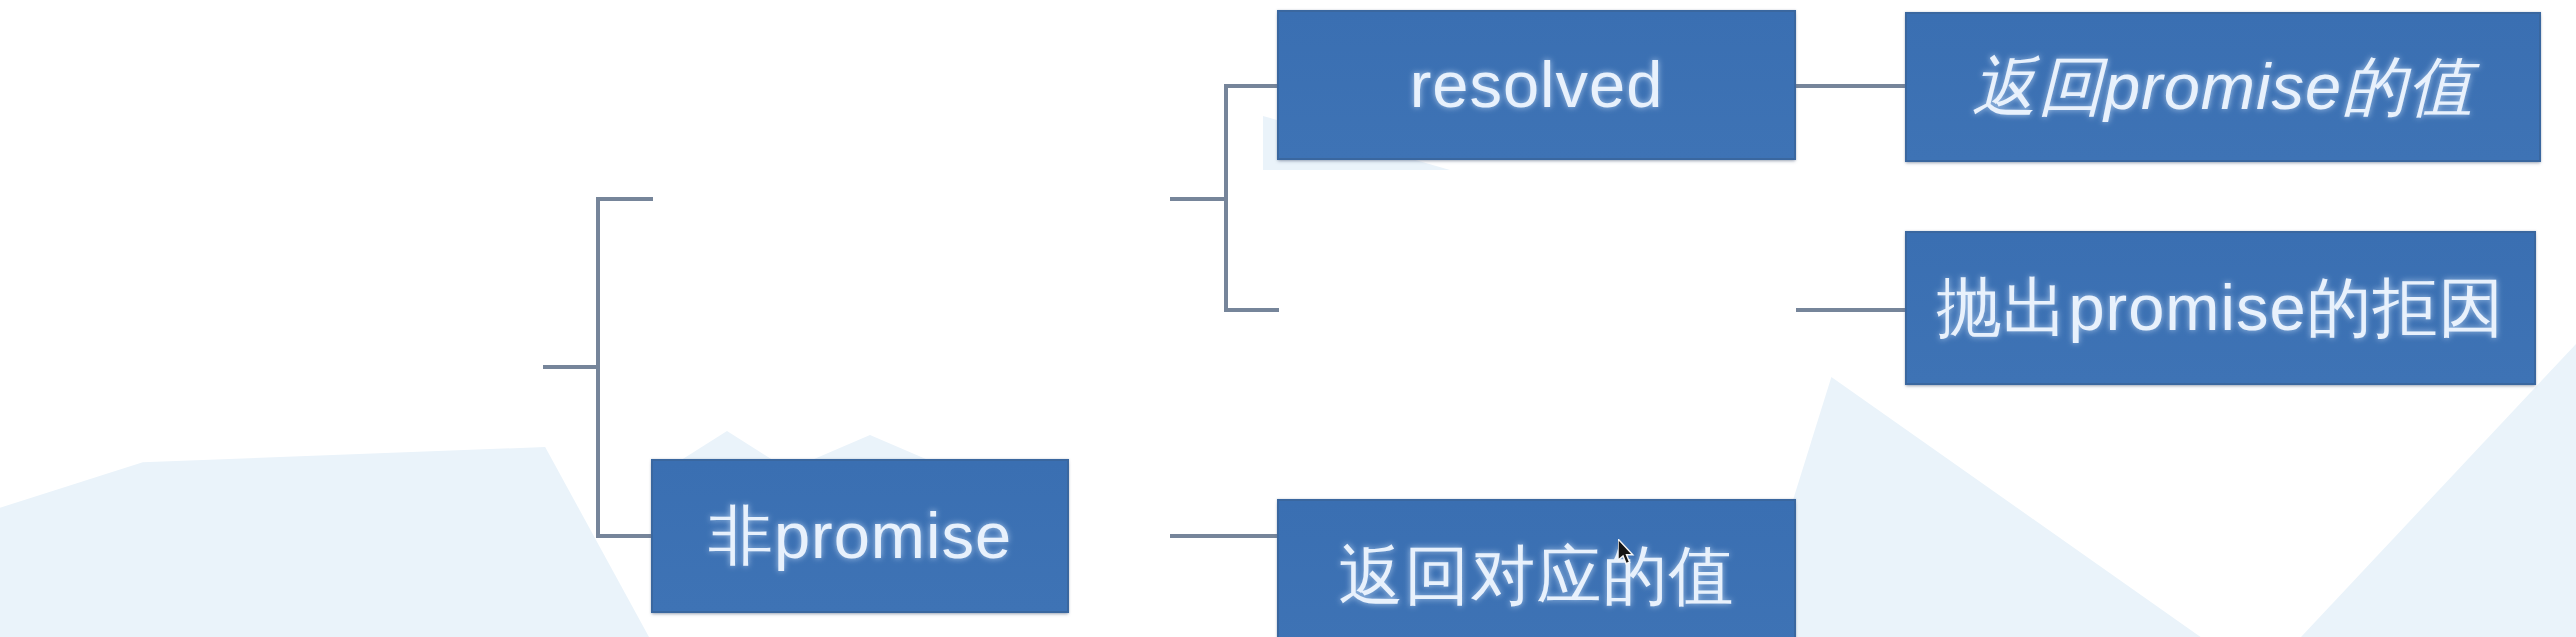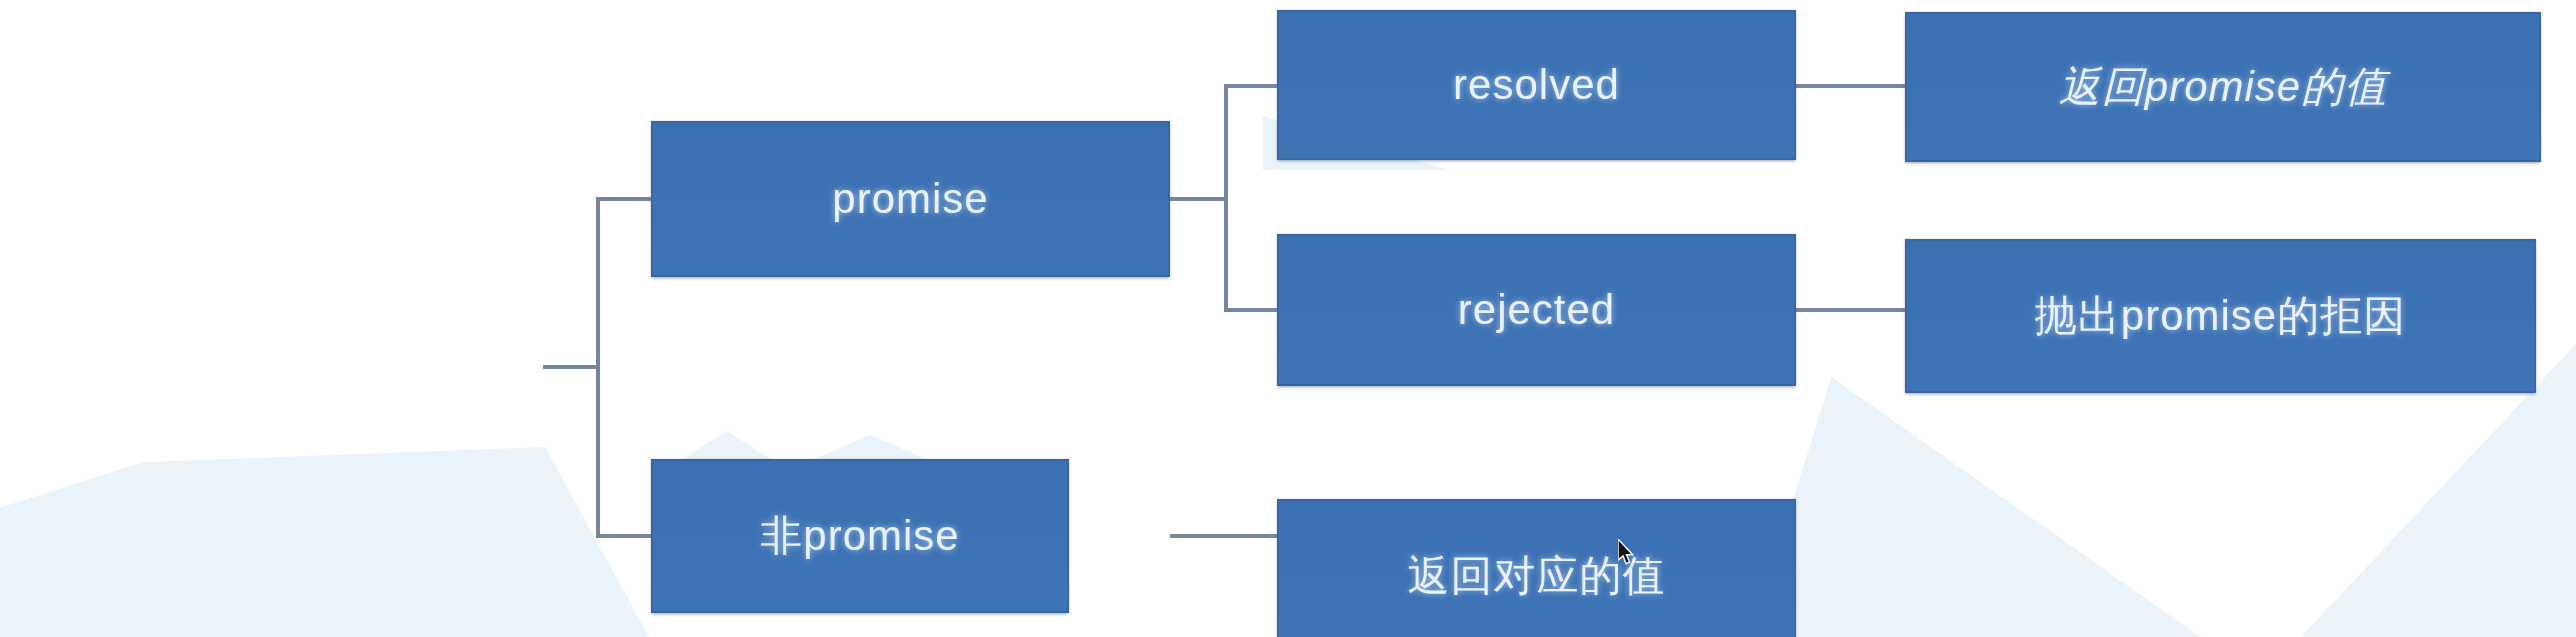--- a/index.html
+++ b/index.html
@@ -28,21 +28,21 @@
     box-sizing:border-box;
     display:flex;
     align-items:center;
     justify-content:center;
     background:linear-gradient(180deg,var(--node-fill-top),var(--node-fill));
     border:2.9px solid var(--node-border);
     box-shadow:0 2.9px 2.9px -1px rgba(105,120,145,.5), 0 0 2px rgba(90,110,140,.35);
   }
   .node .label{
     color:var(--node-text);
-    font-size:42px;
+    font-size:65px;
     letter-spacing:1px;
     white-space:nowrap;
     text-shadow:0 0 6.9px rgba(210,230,252,.75);
   }
   .h-line,.v-line{position:absolute;background:var(--connector);z-index:1;}
   .h-line{height:3.9px;}
   .v-line{width:3.9px;}
   #cursor{position:absolute;z-index:5;}
 </style>
 </head>
@@ -65,45 +65,39 @@
   <div class="h-line" style="left:1170px;top:197px;width:58px;"></div>
   <div class="v-line" style="left:1224px;top:84px;height:228px;"></div>
   <div class="h-line" style="left:1224px;top:84px;width:55px;"></div>
   <div class="h-line" style="left:1224px;top:308px;width:55px;"></div>
 
   <div class="h-line" style="left:1796px;top:84px;width:111px;"></div>
   <div class="h-line" style="left:1796px;top:308px;width:111px;"></div>
   <div class="h-line" style="left:1170px;top:534px;width:109px;"></div>
 
 
-  <div class="node" style="left:651px;top:121px;width:519px;height:156px;">
-    <span class="label">promise</span>
-  </div>
 
   <div class="node" style="left:651px;top:459px;width:418px;height:154px;">
     <span class="label">非promise</span>
   </div>
 
   <div class="node" style="left:1277px;top:9.8px;width:519px;height:150px;">
     <span class="label">resolved</span>
   </div>
 
-  <div class="node" style="left:1277px;top:234px;width:519px;height:152px;">
-    <span class="label">rejected</span>
-  </div>
 
   <div class="node" style="left:1277px;top:459px;width:519px;height:154px;margin-top:40px;">
     <span class="label">返回对应的值</span>
   </div>
 
   <div class="node" style="left:1905px;top:11.8px;width:636px;height:150px;font-style:italic;">
     <span class="label">返回promise的值</span>
   </div>
 
-  <div class="node" style="left:1905px;top:231px;width:631px;height:154px;margin-top:8px;">
+  <div class="node" style="left:1905px;top:231px;width:631px;height:154px;">
     <span class="label">抛出promise的拒因</span>
   </div>
 
   <svg id="cursor" style="left:1618px;top:539px;" width="17.7" height="26.5" viewBox="0 0 12 18">
     <path d="M0,0 L0,14.4 L3.4,11.5 L5.5,16.8 L7.9,15.8 L5.8,10.7 L10,10.7 Z" fill="#151515" stroke="#f5f5f5" stroke-width="1"></path>
   </svg>
 
 </div>
 
 

